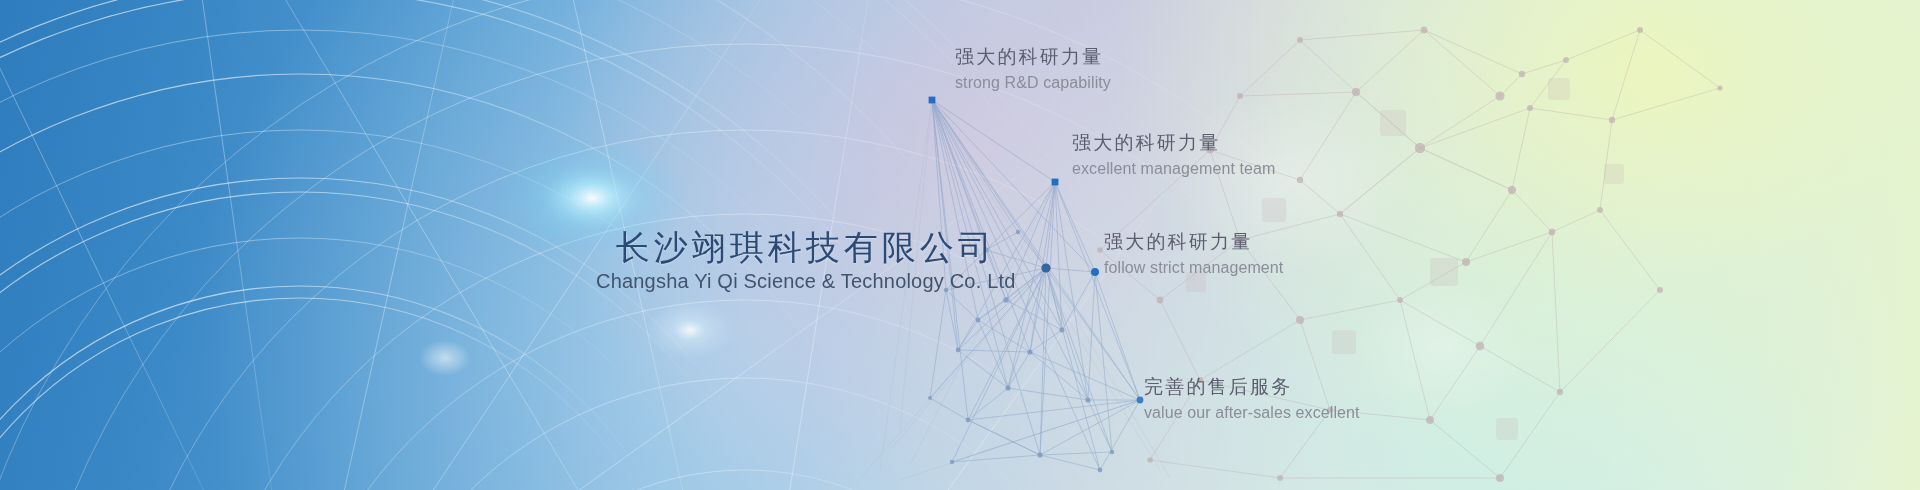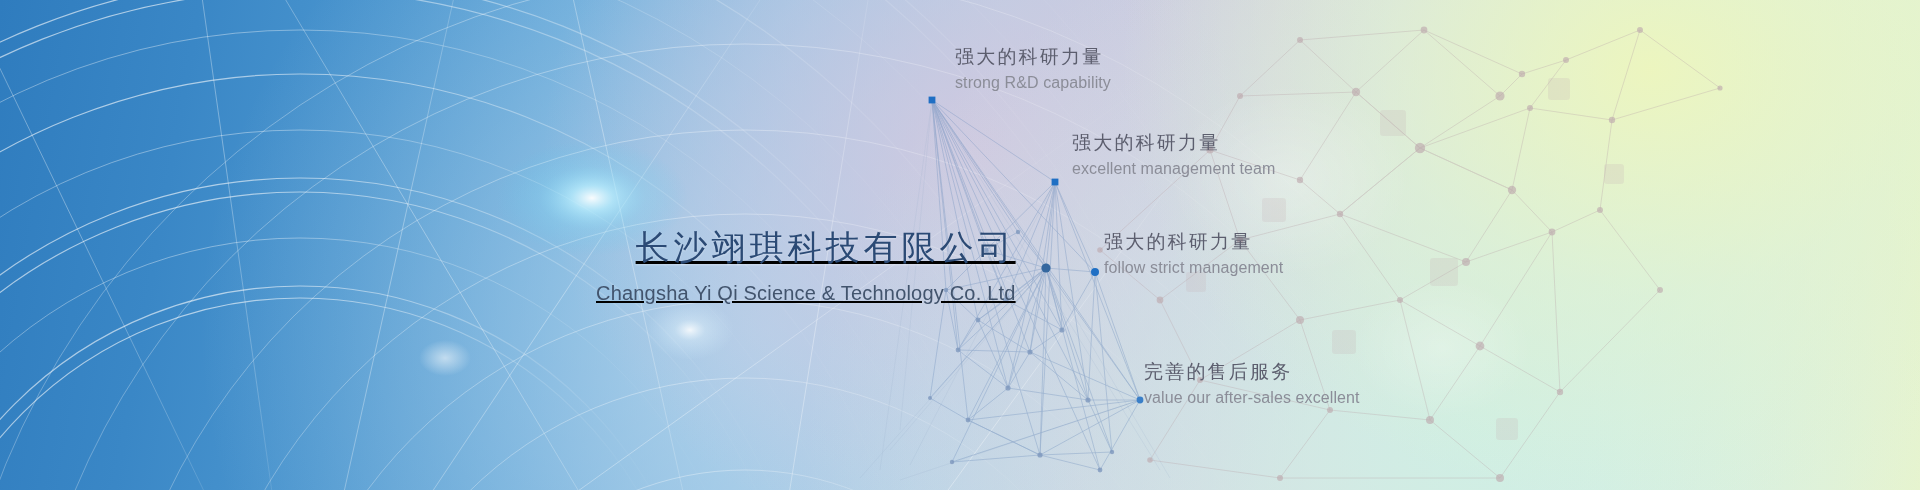--- a/index.html
+++ b/index.html
@@ -26,50 +26,49 @@
         #d7e6df 77%,
         #d9eee0 84%,
         #e2f2d6 91%,
         #edf6c4 100%);
   }
   .layer{position:absolute;left:0;top:0;width:1920px;height:490px;pointer-events:none;}
 
   
   .title-block{
     position:absolute;left:596px;top:228px;
-    text-align:right;
-    text-decoration:underline;
+    text-align:center;
   }
   .title-cn{
     font-size:34px;letter-spacing:4px;color:#2b4a75;
     font-family:"DejaVu Sans","Liberation Sans",sans-serif;
     font-weight:400;line-height:1.12;
     text-shadow:0 1px 2px rgba(255,255,255,.35);
   }
   .title-en{
-    margin-top:16px;
+    margin-top:4px;
     font-size:20px;color:#42546d;letter-spacing:.2px;
     font-family:"Liberation Sans",sans-serif;font-weight:400;
   }
 
   .feature{position:absolute;}
   .feature .cn{
     font-size:19px;color:#5c5e6e;letter-spacing:2.2px;
     font-family:Liberation Mono, monospace;
     white-space:nowrap;line-height:1.25;
   }
   .feature .en{
     margin-top:3px;
     font-size:16px;color:#8b8d98;letter-spacing:.1px;
     font-family:"Liberation Sans",sans-serif;white-space:nowrap;
   }
   #f1{left:955px;top:47px;}
   #f2{left:1072px;top:133px;}
   #f3{left:1104px;top:232px;}
-  #f4{left:1144px;top:362px;}
+  #f4{left:1144px;top:377px;}
 </style>
 </head>
 <body>
 
 <div id="banner">
 
   <svg class="layer" viewBox="0 0 1920 490" preserveAspectRatio="none">
     <defs>
       <linearGradient id="arcFade" x1="0" y1="0" x2="1" y2="0">
         <stop offset="0%" stop-color="#ffffff" stop-opacity="0.55"></stop>

